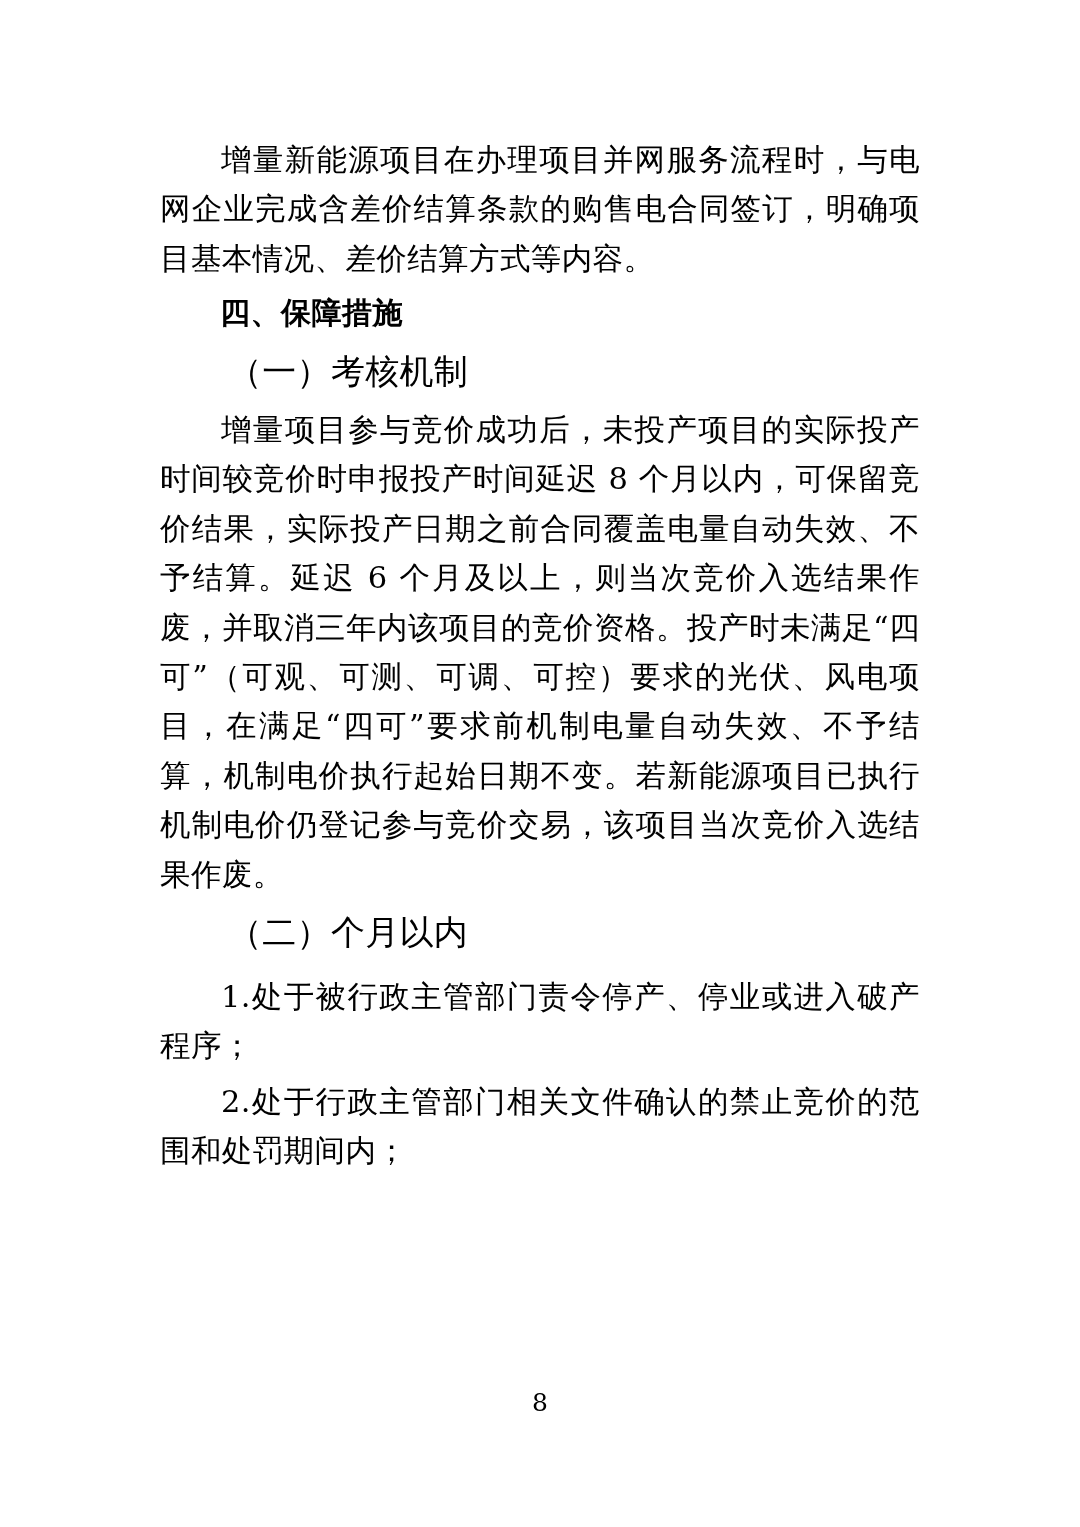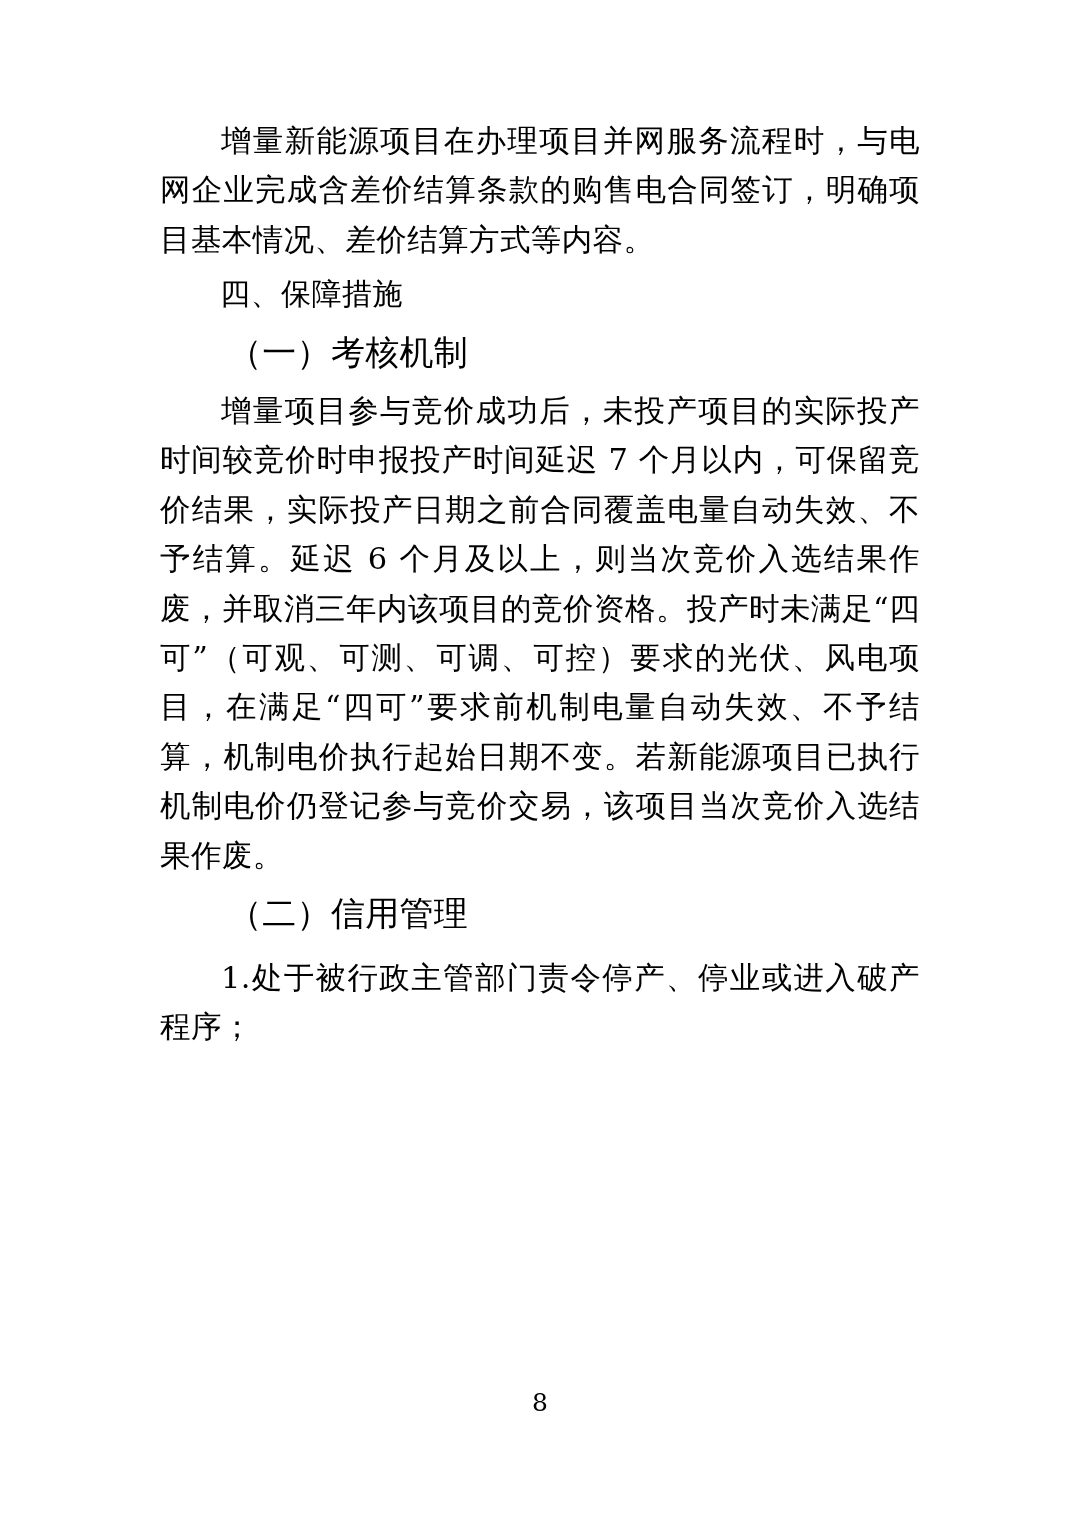--- a/index.html
+++ b/index.html
@@ -16,37 +16,37 @@
     width: 1080px;
     height: 1527px;
     margin: 0 auto;
     background: #ffffff;
     box-sizing: border-box;
     overflow: hidden;
   }
   .content {
     position: absolute;
     left: 160px;
-    top: 116px;
+    top: 135px;
     width: 760px;
   }
   p {
     margin: 0;
     font-size: 30.5px;
     line-height: 1.62;
     text-align: justify;
     text-justify: inter-ideograph;
     letter-spacing: 0.4px;
   }
   .indent {
     text-indent: 2em;
   }
   .heading {
     text-indent: 2em;
-    font-weight: 400;
+    font-weight: 700;
     font-family: "DejaVu Sans", "Liberation Sans", sans-serif;
     font-size: 30px;
     letter-spacing: 0.5px;
   }
   .subheading {
     text-indent: 2em;
     font-size: 34px;
     font-family: "DejaVu Sans", "Liberation Sans", sans-serif;
     letter-spacing: 0.3px;
   }
@@ -72,35 +72,36 @@
     <div class="spacer-sm"></div>
 
     <p class="heading">四、保障措施</p>
 
     <div class="spacer-sm"></div>
 
     <p class="subheading">（一）考核机制</p>
 
     <div class="spacer-sm"></div>
 
-    <p class="indent">增量项目参与竞价成功后，未投产项目的实际投产时间较竞价时申报投产时间延迟 7 个月以内，可保留竞价结果，实际投产日期之前合同覆盖电量自动失效、不予结算。延迟 6 个月及以上，则当次竞价入选结果作废，并取消三年内该项目的竞价资格。投产时未满足“四可”（可观、可测、可调、可控）要求的光伏、风电项目，在满足“四可”要求前机制电量自动失效、不予结算，机制电价执行起始日期不变。若新能源项目已执行机制电价仍登记参与竞价交易，该项目当次竞价入选结果作废。</p>
+    <p class="indent">增量项目参与竞价成功后，未投产项目的实际投产时间较竞价时申报投产时间延迟 8 个月以内，可保留竞价结果，实际投产日期之前合同覆盖电量自动失效、不予结算。延迟 6 个月及以上，则当次竞价入选结果作废，并取消三年内该项目的竞价资格。投产时未满足“四可”（可观、可测、可调、可控）要求的光伏、风电项目，在满足“四可”要求前机制电量自动失效、不予结算，机制电价执行起始日期不变。若新能源项目已执行机制电价仍登记参与竞价交易，该项目当次竞价入选结果作废。</p>
 
     <div class="spacer-sm"></div>
 
-    <p class="subheading">（二）信用管理</p>
+    <p class="subheading">（二）个月以内</p>
 
     <div class="spacer-sm"></div>
 
 
     <div class="spacer-sm"></div>
 
     <p class="indent">1.处于被行政主管部门责令停产、停业或进入破产程序；</p>
 
     <div class="spacer-sm"></div>
 
+    <p class="indent">2.处于行政主管部门相关文件确认的禁止竞价的范围和处罚期间内；</p>
 
     <div class="spacer-sm"></div>
 
 
   </div>
 
   <div class="page-number">8</div>
 </div>
 
 </body></html>

